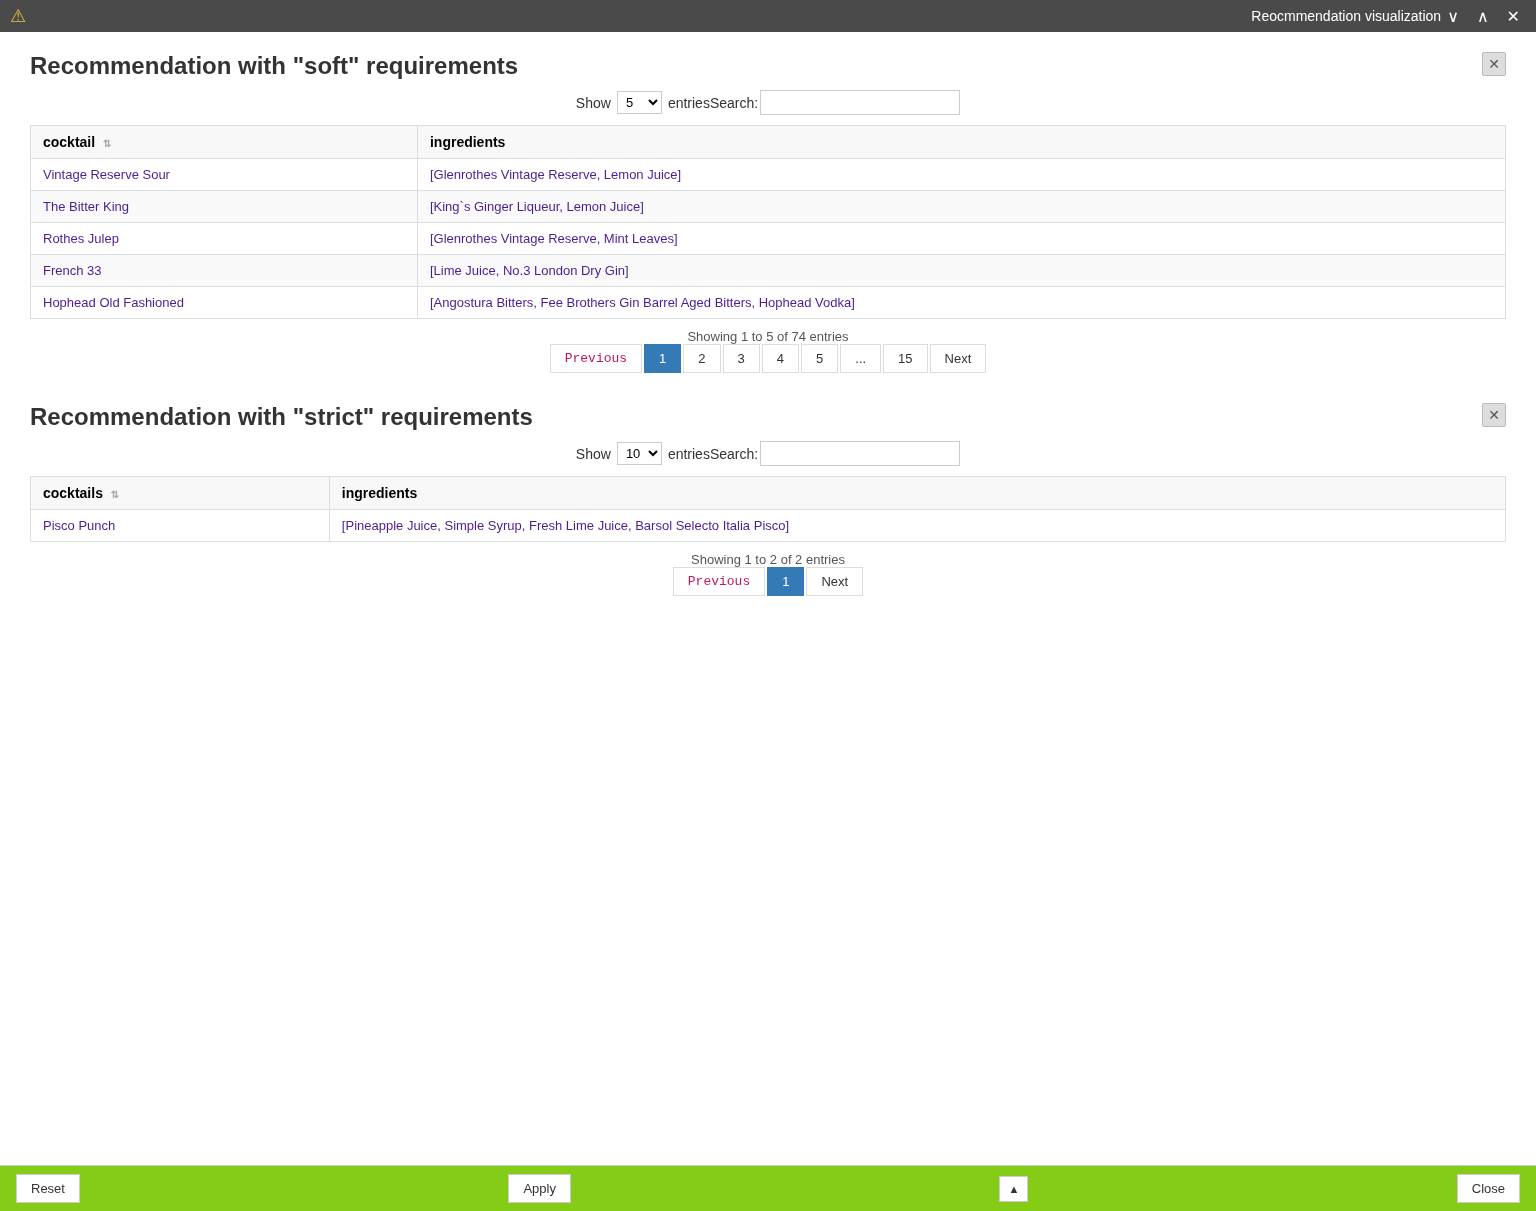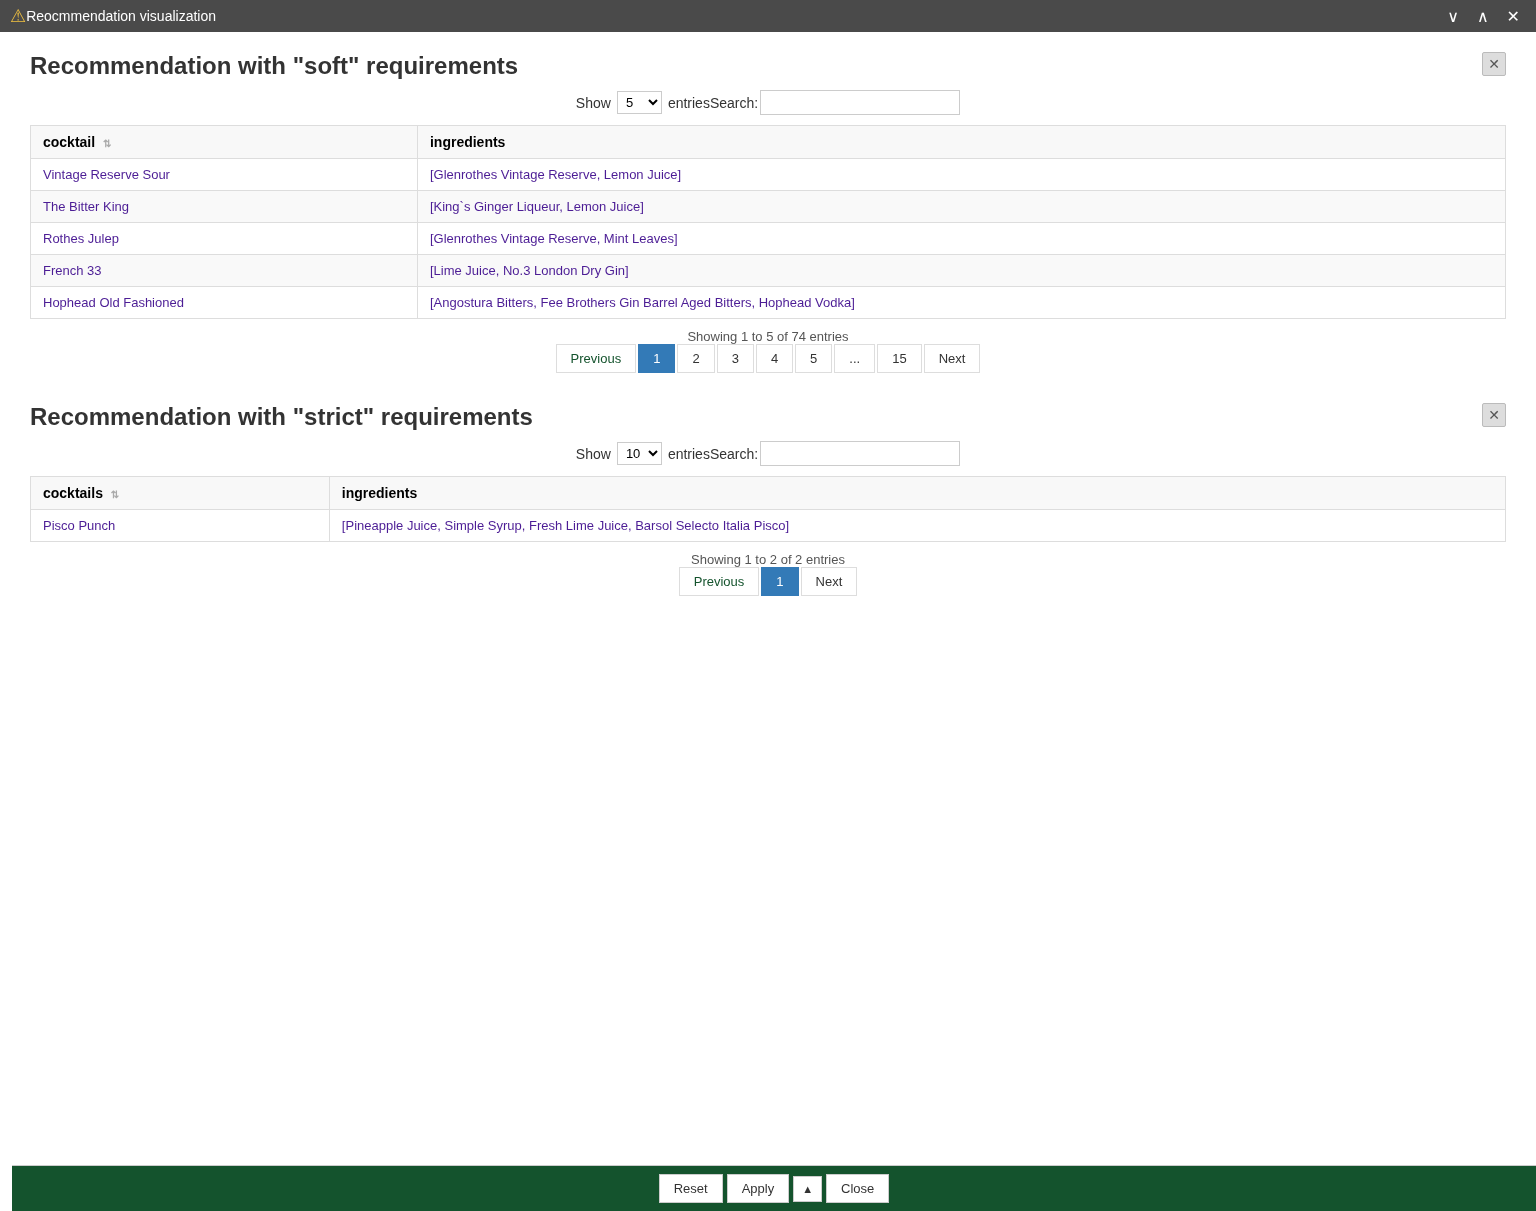--- a/index.html
+++ b/index.html
@@ -16,21 +16,21 @@
       background: #4a4a4a;
       color: white;
       height: 32px;
       display: flex;
       align-items: center;
       justify-content: space-between;
       padding: 0 10px;
     }
     .titlebar-title {
       flex: 1;
-      text-align: left;
+      text-align: right;
       font-size: 14px;
     }
     .titlebar-controls {
       display: flex;
       align-items: center;
       gap: 6px;
     }
     .titlebar-btn {
       color: white;
       background: none;
@@ -174,38 +174,38 @@
       font-size: 13px;
       cursor: pointer;
       color: #333;
     }
     .page-btn.active {
       background: #337ab7;
       color: white;
       border-color: #337ab7;
     }
     .page-btn.disabled {
-      color: #14532d;
+      color: #be185d;
       cursor: default;
+      font-family: Liberation Mono, monospace;
     }
 
     
     .bottom-bar {
       position: fixed;
       bottom: 0;
       right: 0;
       left: 0;
-      background: #14532d;
+      background: #84cc16;
       border-top: 1px solid #ccc;
       padding: 8px 16px;
       display: flex;
-      justify-content: center;
+      justify-content: space-between;
       align-items: center;
       gap: 4px;
-      margin-left: 12px;
     }
     .bottom-btn {
       padding: 6px 14px;
       border: 1px solid #ccc;
       background: white;
       cursor: pointer;
       font-size: 13px;
       color: #333;
     }
     .collapse-btn {

